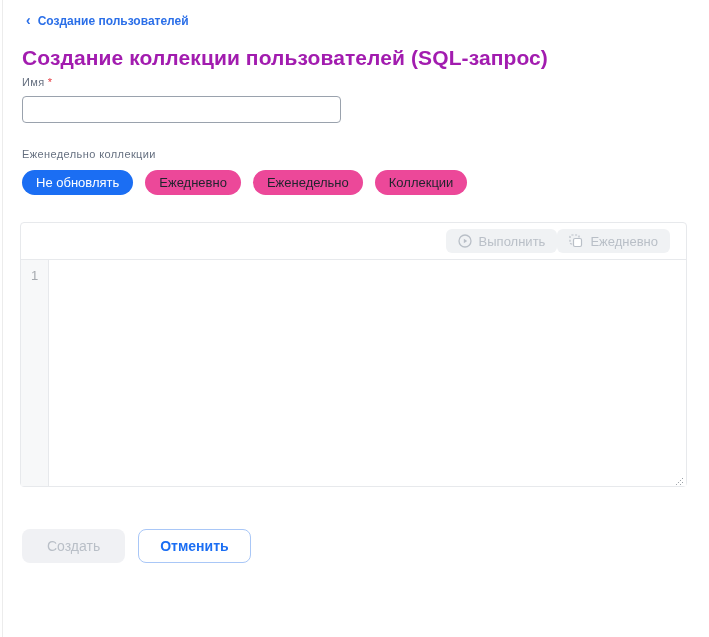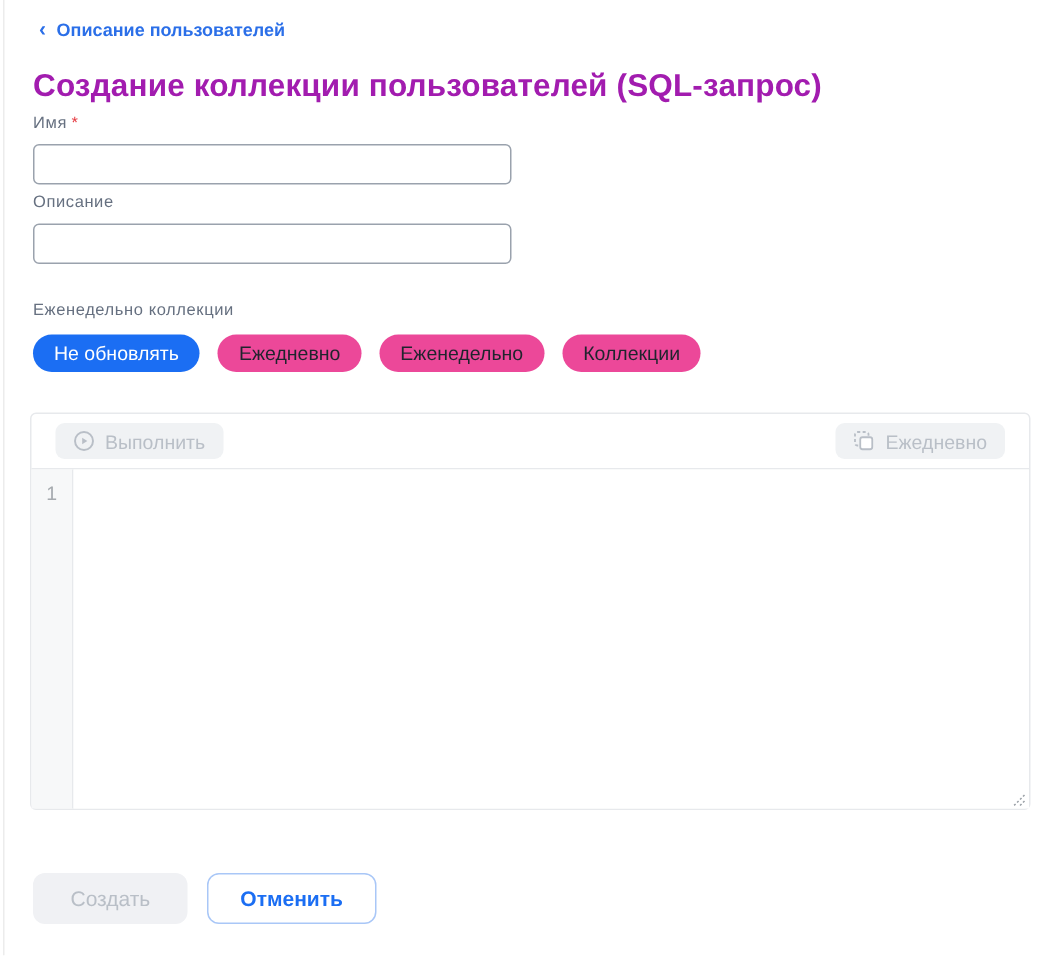--- a/index.html
+++ b/index.html
@@ -71,21 +71,21 @@
   .editor-panel {
     margin-left: -2px;
     margin-top: 27px;
     width: 667px;
     border: 1px solid #e7e9ec;
     border-radius: 4px;
     background: #ffffff;
   }
   .editor-toolbar {
     height: 37px;
-    display: flex; align-items: center; justify-content: space-between;
+    display: flex; align-items: center; justify-content: flex-end;
     padding: 0 16px;
     border-bottom: 1px solid #e7e9ec;
   }
   .tool-btn {
     height: 24px; padding: 0 12px;
     display: inline-flex; align-items: center; gap: 7px;
     background: #f0f2f4; color: #b9bfc7;
     border: none; border-radius: 6px;
     font-size: 13px; font-family: "Liberation Sans", sans-serif;
     cursor: default;
@@ -135,36 +135,32 @@
 </style>
 </head>
 <body>
 
 <div class="page-edge"></div>
 
 <div class="page">
 
   <a class="breadcrumb">
     <span class="chev">‹</span>
-    <span>Описание пользователей</span>
+    <span>Создание пользователей</span>
   </a>
 
   <h1 class="title">Создание коллекции пользователей (SQL-запрос)</h1>
 
   <div class="field">
     <div class="field-label">
       <span>Имя</span><span class="req">*</span>
     </div>
     <input class="text-input" type="text" value="" style="">
   </div>
 
-  <div class="field">
-    <div class="field-label">Описание</div>
-    <input class="text-input" type="text" value="" style="">
-  </div>
 
   <div class="refresh-label">Еженедельно коллекции</div>
   <div class="pill-group">
     <button class="pill selected">Не обновлять</button>
     <button class="pill">Ежедневно</button>
     <button class="pill">Еженедельно</button>
     <button class="pill">Коллекции</button>
   </div>
 
   <div class="editor-panel">

